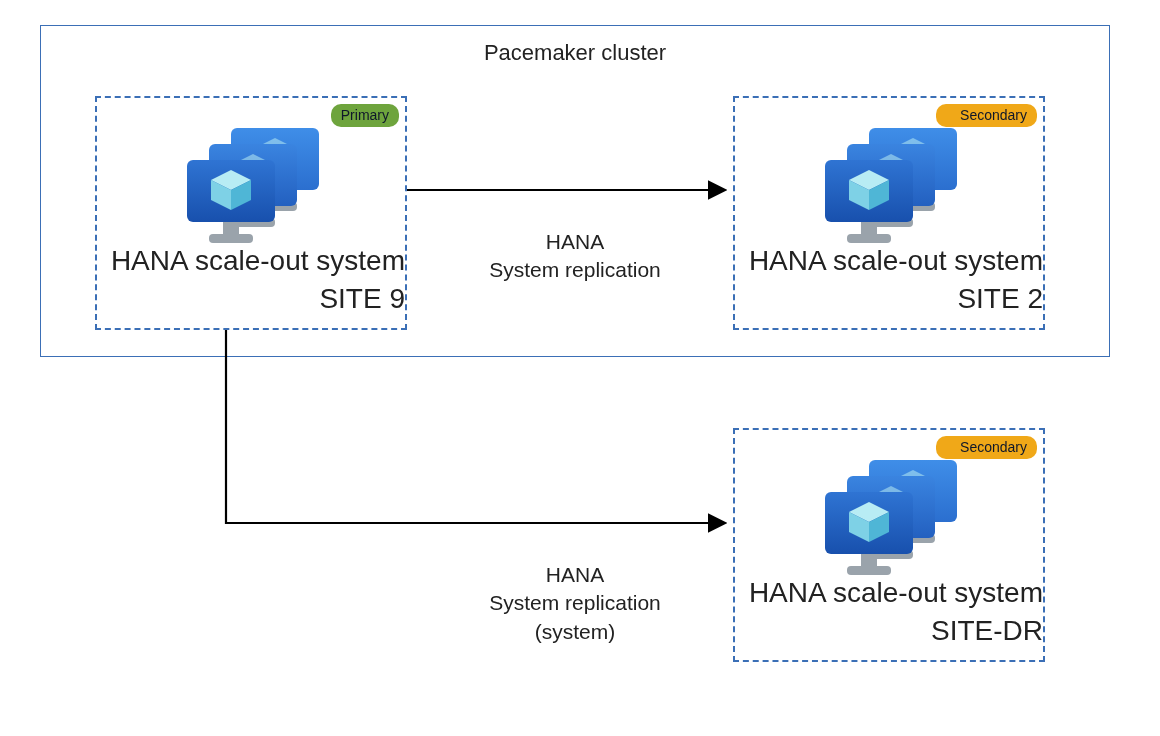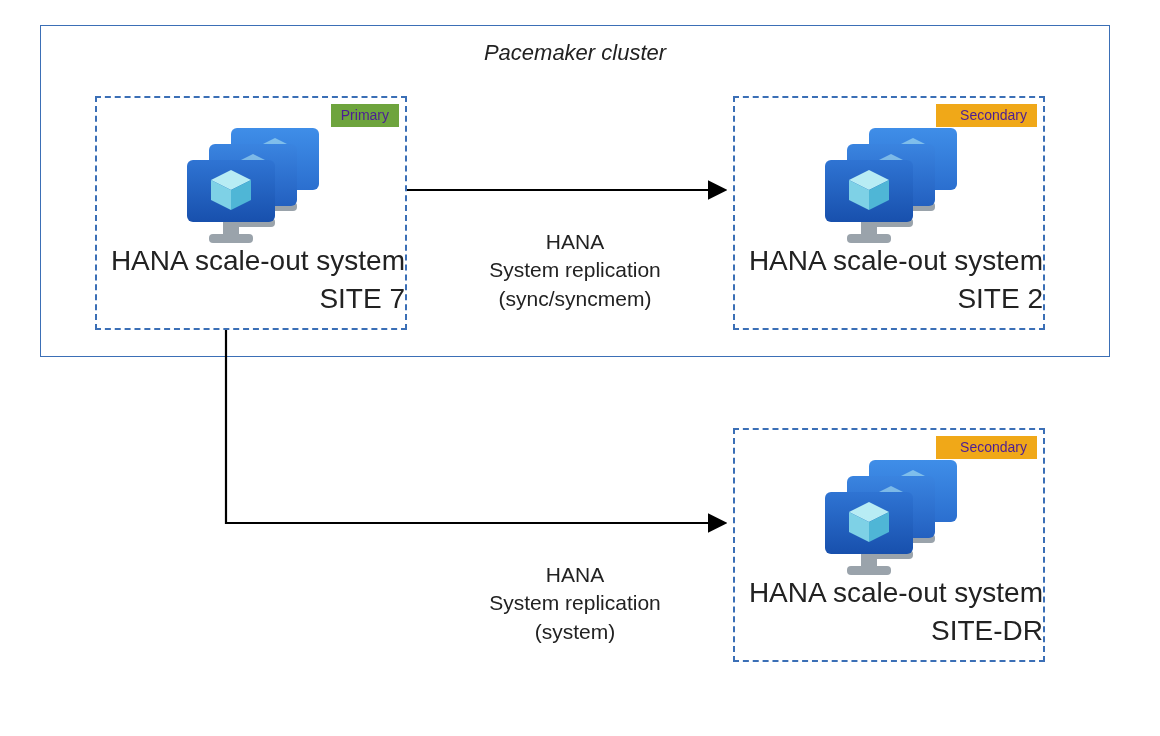--- a/index.html
+++ b/index.html
@@ -22,38 +22,37 @@
     border: 1px solid #3b6fb6;
     box-sizing: border-box;
   }
   .cluster-title {
     position: absolute;
     top: 14px;
     left: 0;
     width: 100%;
     text-align: center;
     font-size: 22px;
-    font-style: italic;
   }
   .site {
     position: absolute;
     border: 2px dashed #3b6fb6;
     box-sizing: border-box;
     width: 312px;
     height: 234px;
   }
   .site-badge {
     position: absolute;
     right: 6px;
     top: 6px;
-    color: #4c1d95;
+    color: #0f172a;
     font-size: 14px;
     line-height: 1;
     padding: 4px 10px 5px;
-    border-radius: 0;
+    border-radius: 10px;
   }
   .badge-primary { background: #6ea43d; }
   .badge-secondary { background: #f0a818; padding-left: 24px; }
   .site-label {
     position: absolute;
     bottom: 10px;
     left: 0;
     width: 100%;
     text-align: right;
     font-size: 28px;
@@ -144,21 +143,21 @@
     <rect x="28" y="78" width="44" height="9" rx="4" fill="#9aa3ab"></rect>
     <g opacity="1">
       <polygon points="50,14 70,24 50,34 30,24" fill="#b8ecf4"></polygon>
       <polygon points="30,24 50,34 50,54 30,44" fill="#7ed1e6"></polygon>
       <polygon points="70,24 50,34 50,54 70,44" fill="#4fb6d6"></polygon>
     </g>
   </svg></div>
     </div>
   <div class="site-label">
     <span>HANA scale-out system</span><br>
-    <span>SITE 7</span>
+    <span>SITE 9</span>
   </div>
 </div>
 
 <div class="site" style="left:733px; top:96px;">
   <span class="site-badge badge-secondary">Secondary</span>
   <div class="vm-stack">
       <div class="monitor" style="left: 44px; top: 0px;">
   <svg viewBox="0 0 100 94" width="100" height="94">
     <defs>
       <linearGradient id="g#3f8ee8" x1="0" y1="0" x2="0" y2="1">
@@ -273,21 +272,20 @@
     </div>
   <div class="site-label">
     <span>HANA scale-out system</span><br>
     <span>SITE-DR</span>
   </div>
 </div>
 
 <div class="arrow-label" style="left:450px; top:200px; width:250px;">
   <span>HANA</span><br>
   <span>System replication</span><br>
-  <span>(sync/syncmem)</span>
 </div>
 <div class="arrow-label" style="left:450px; top:533px; width:250px;">
   <span>HANA</span><br>
   <span>System replication</span><br>
   <span>(system)</span>
 </div>
 
 <svg class="arrows">
   <defs>
     <marker id="ah" viewBox="0 0 12 12" refX="10" refY="6" markerWidth="9" markerHeight="9" orient="auto">

